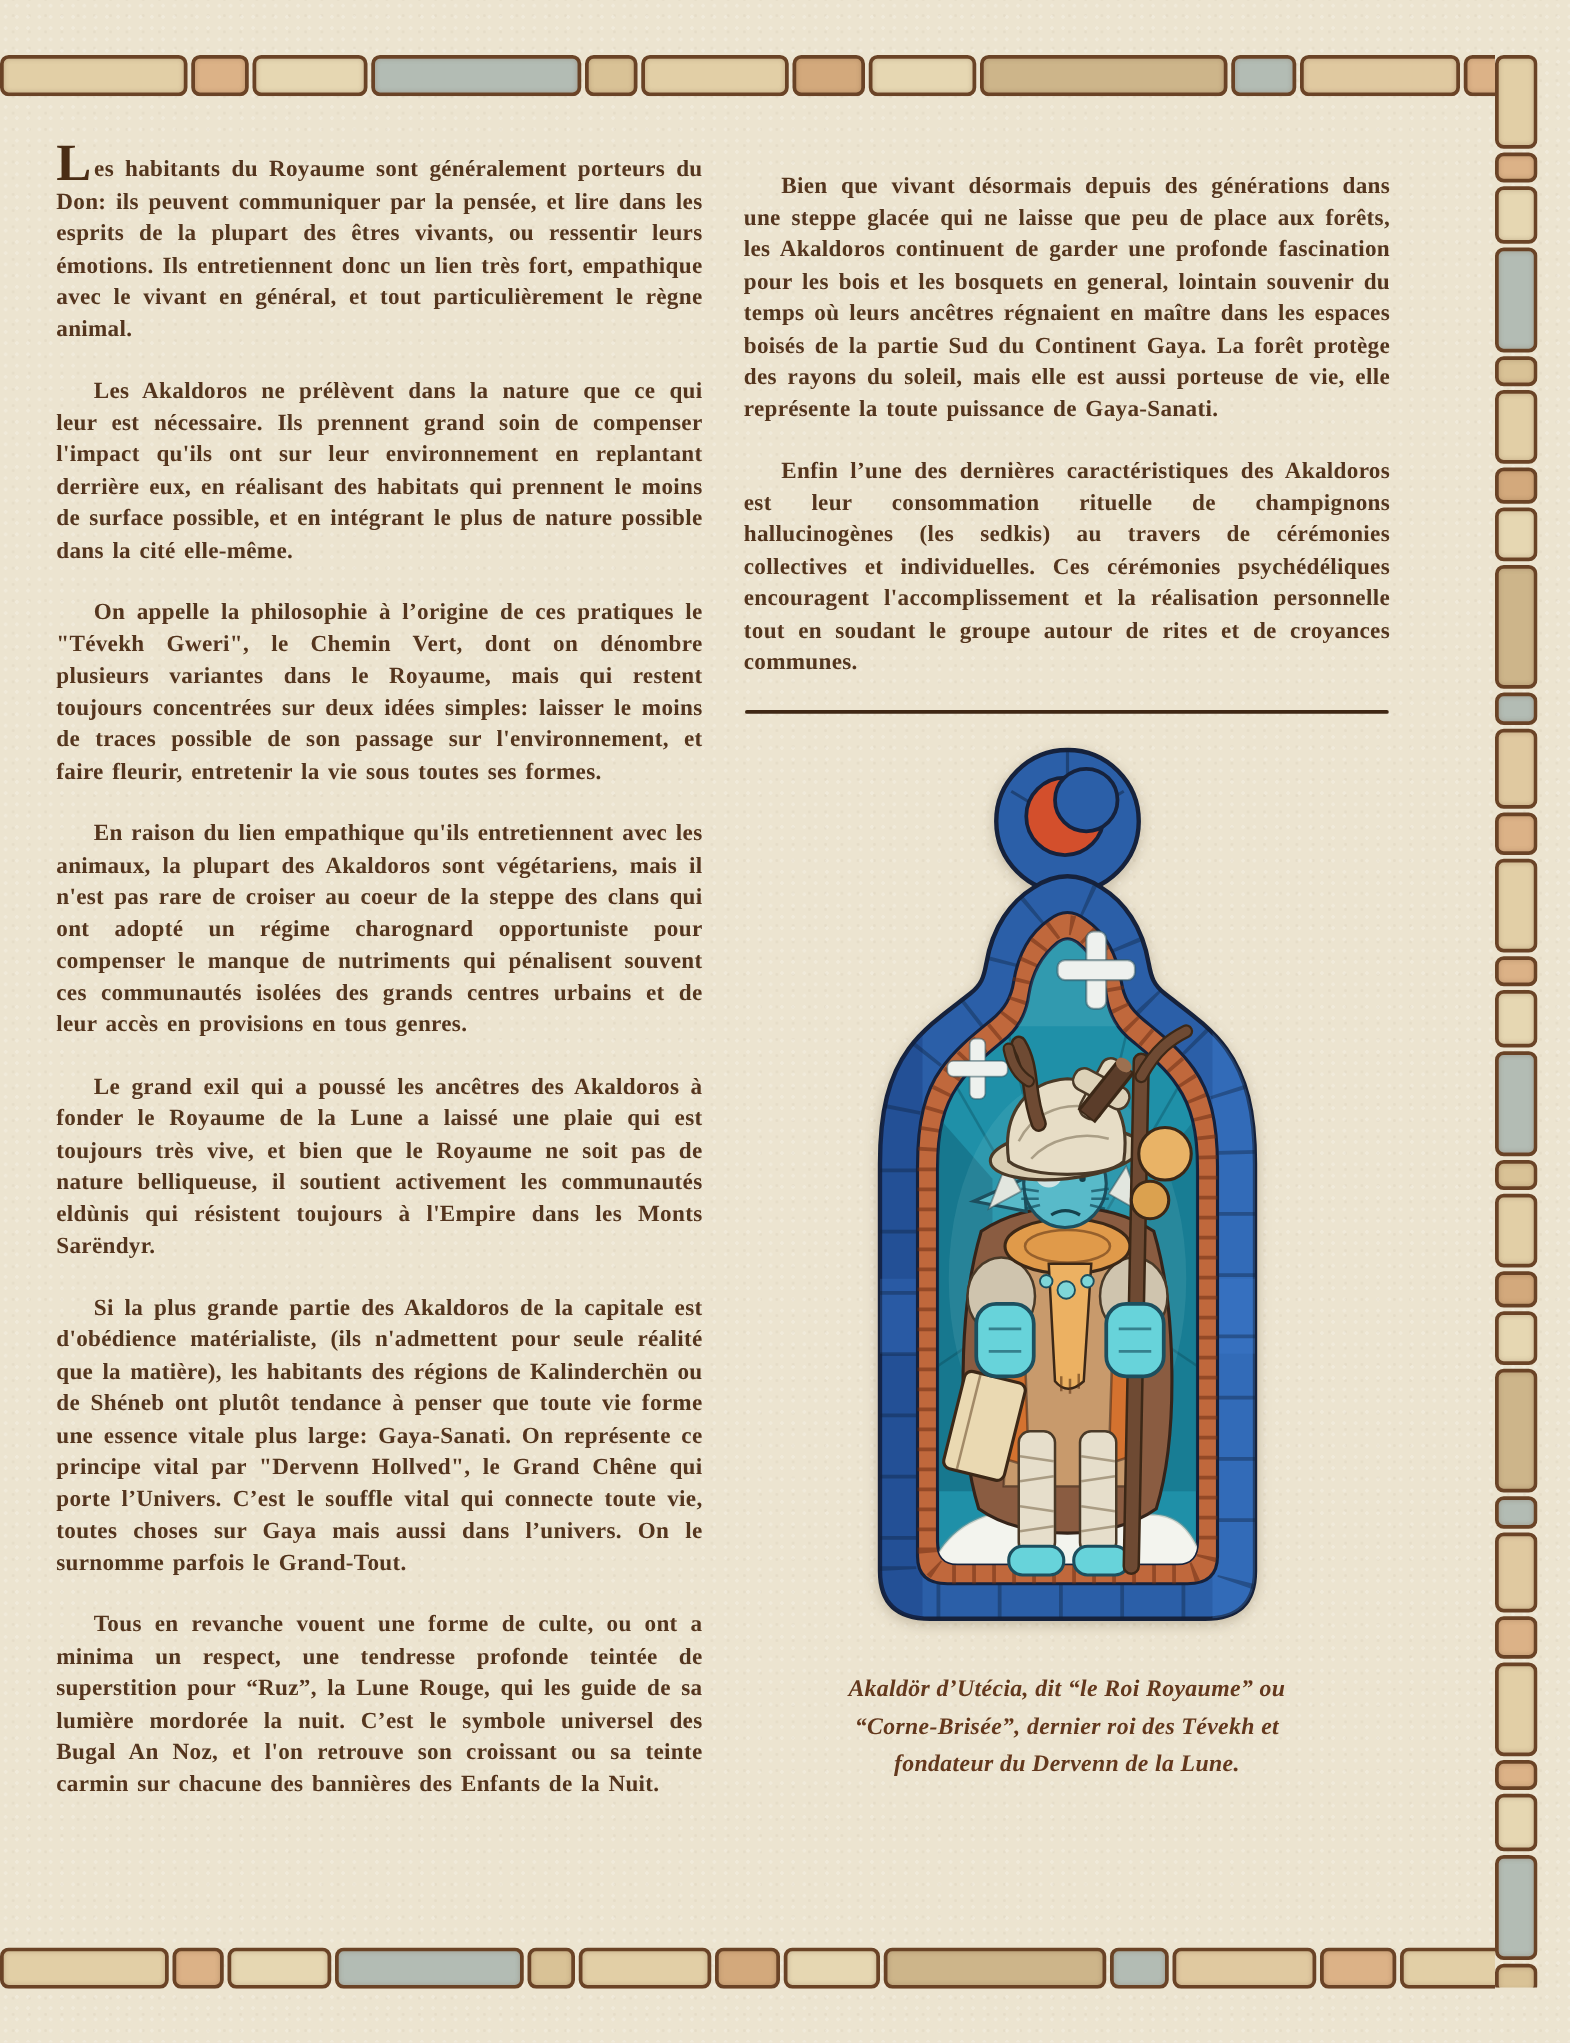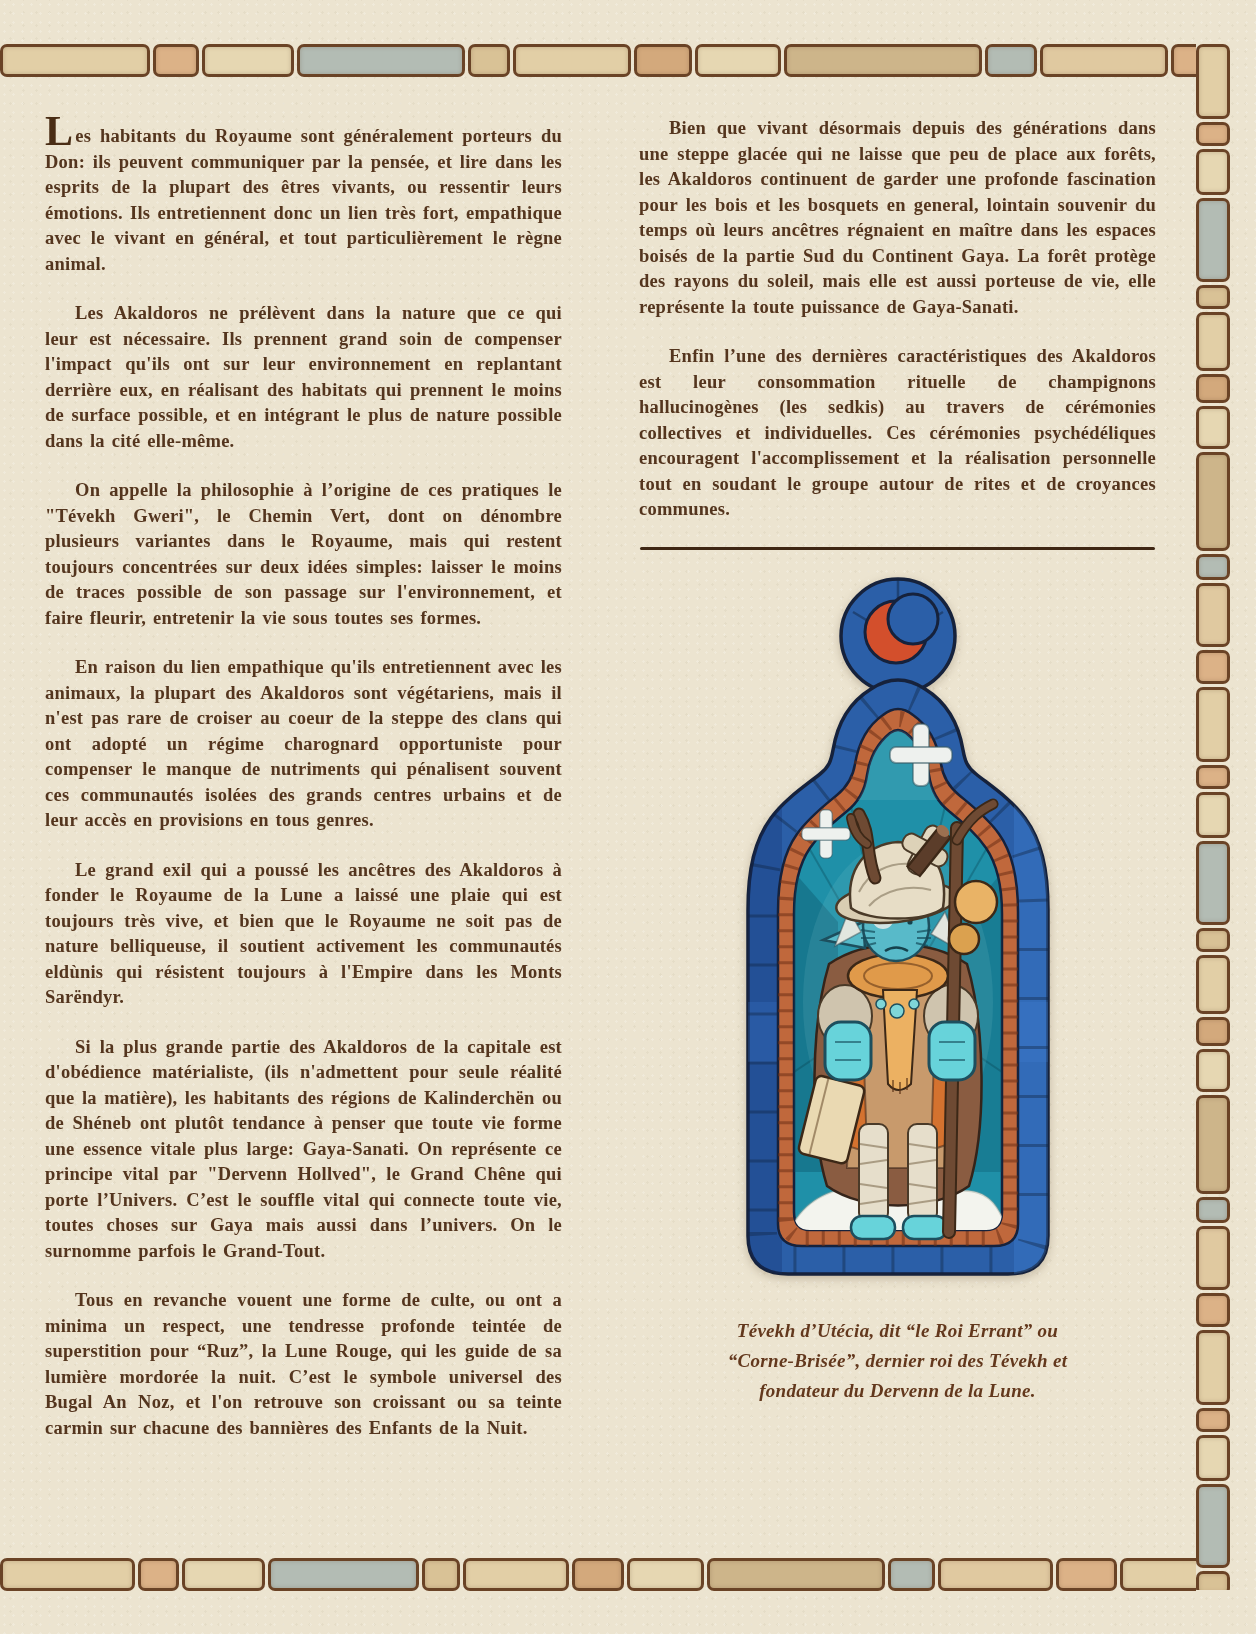--- a/index.html
+++ b/index.html
@@ -23,21 +23,21 @@
   .tile-strip.bottom{left:0;top:1558px;width:1196px;height:33px;}
   .tile{
     flex:none;box-sizing:border-box;
     border:3px solid #6a4326;border-radius:7px;
     box-shadow:inset 0 0 4px rgba(90,60,30,.25);
   }
 
   
   .col{position:absolute;width:517px;font-weight:bold;}
   .col.left{left:45px;top:124px;}
-  .col.right{left:595px;top:116px;margin-left:44px;}
+  .col.right{left:595px;top:137px;}
   .para{
     margin:0 0 24px 0;
     font-size:18.5px;line-height:25.5px;
     text-align:justify;word-spacing:2px;letter-spacing:.25px;
   }
   .para.indent{text-indent:30px;}
   .dropcap{
     font-size:42px;line-height:0;vertical-align:-3px;
     margin-right:2px;color:#4a2d15;
   }
@@ -283,19 +283,19 @@
           <circle cx="243" cy="330" r="21" fill="#e9b366" stroke="#3c2817" stroke-width="2.5"></circle>
           <circle cx="231" cy="367" r="15" fill="#dba14f" stroke="#3c2817" stroke-width="2.5"></circle>
 
           <rect x="92" y="450" width="46" height="58" rx="16" stroke="#1d4f5e" stroke-width="3" fill="#67d3da"></rect>
           <rect x="196" y="450" width="46" height="58" rx="16" stroke="#1d4f5e" stroke-width="3" fill="#67d3da"></rect>
           <path d="M 102 470 L 128 470 M 102 488 L 128 488 M 206 470 L 232 470 M 206 488 L 232 488" stroke="rgba(20,75,90,.6)" stroke-width="2.2" fill="none"></path>
         </g>
       </svg>
 
       <figcaption>
-        <div>Tévekh d’Utécia, dit “le Roi Errant” ou</div>
+        <div>Akaldör d’Utécia, dit “le Roi Royaume” ou</div>
         <div>“Corne-Brisée”, dernier roi des Tévekh et</div>
         <div>fondateur du Dervenn de la Lune.</div>
       </figcaption>
     </figure>
   </section>
 </div>
 
 </body></html>

